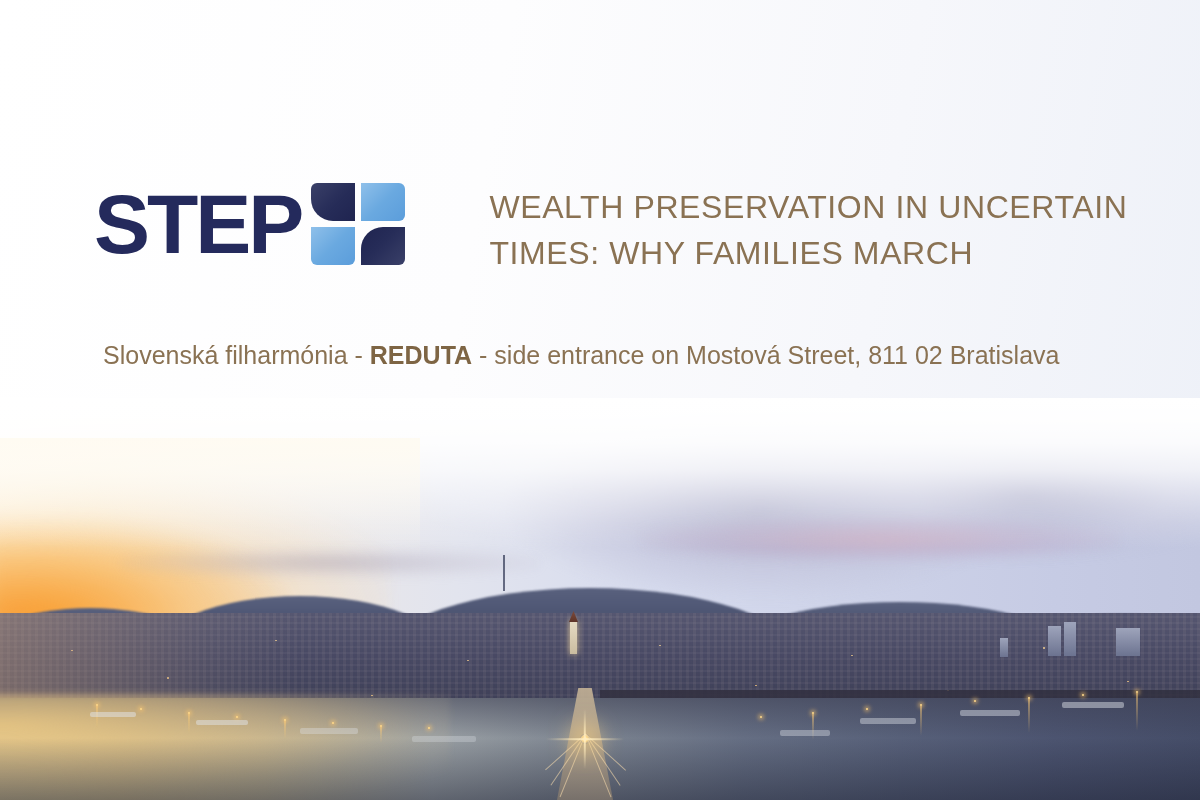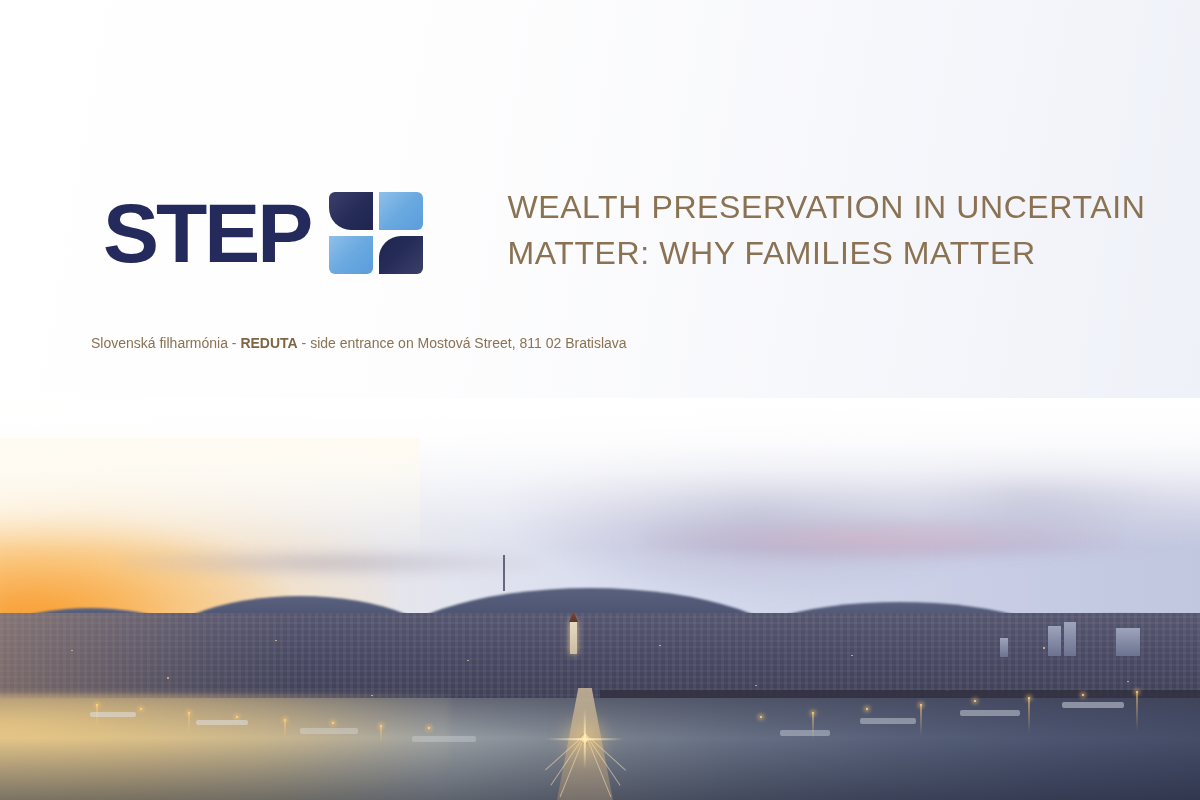--- a/index.html
+++ b/index.html
@@ -257,21 +257,21 @@
 
   
   .logo { display: flex; align-items: center; }
   .logo-word {
     font-family: "Liberation Sans", sans-serif;
     font-weight: bold;
     font-size: 84px;
     line-height: 84px;
     letter-spacing: -3px;
     color: #242a5c;
-    margin: 13px;
+    margin: 4px;
   }
   .logo-mark {
     position: relative;
     width: 96px; height: 84px;
     margin-left: 6px;
     margin-top: 2px;
   }
   .q {
     position: absolute;
     width: 44px; height: 38px;
@@ -301,24 +301,24 @@
     font-family: "Liberation Sans", sans-serif;
     font-size: 22px;
     line-height: 30px;
     color: #8a6f47;
     margin: 0 0 9px 0;
     white-space: nowrap;
   }
   .date-line b { font-weight: bold; }
   .venue-line {
     font-family: "Liberation Sans", sans-serif;
-    font-size: 14px;
+    font-size: 25px;
     line-height: 30px;
     color: #8a7253;
-    margin: 0;
+    margin: 12px;
     white-space: nowrap;
   }
   .venue-line b { font-weight: bold; color: #7e6544; }
 </style>
 </head>
 <body>
 
 <div id="banner">
 
   <div class="top-field"></div>
@@ -445,21 +445,21 @@
         <div class="logo-word">STEP</div>
         <div class="logo-mark">
           <div class="q q-tl"></div>
           <div class="q q-tr"></div>
           <div class="q q-bl"></div>
           <div class="q q-br"></div>
         </div>
       </div>
 
       <h1 class="event-title">WEALTH PRESERVATION IN UNCERTAIN
-MATTER: WHY FAMILIES MATTER</h1>
+TIMES: WHY FAMILIES MARCH</h1>
     </div>
 
     <div class="details">
 
       <p class="venue-line"><span>Slovenská filharmónia - </span><b>REDUTA</b><span> - side entrance on Mostová Street, 811 02 Bratislava</span></p>
     </div>
 
   </div>
 </div>
 

